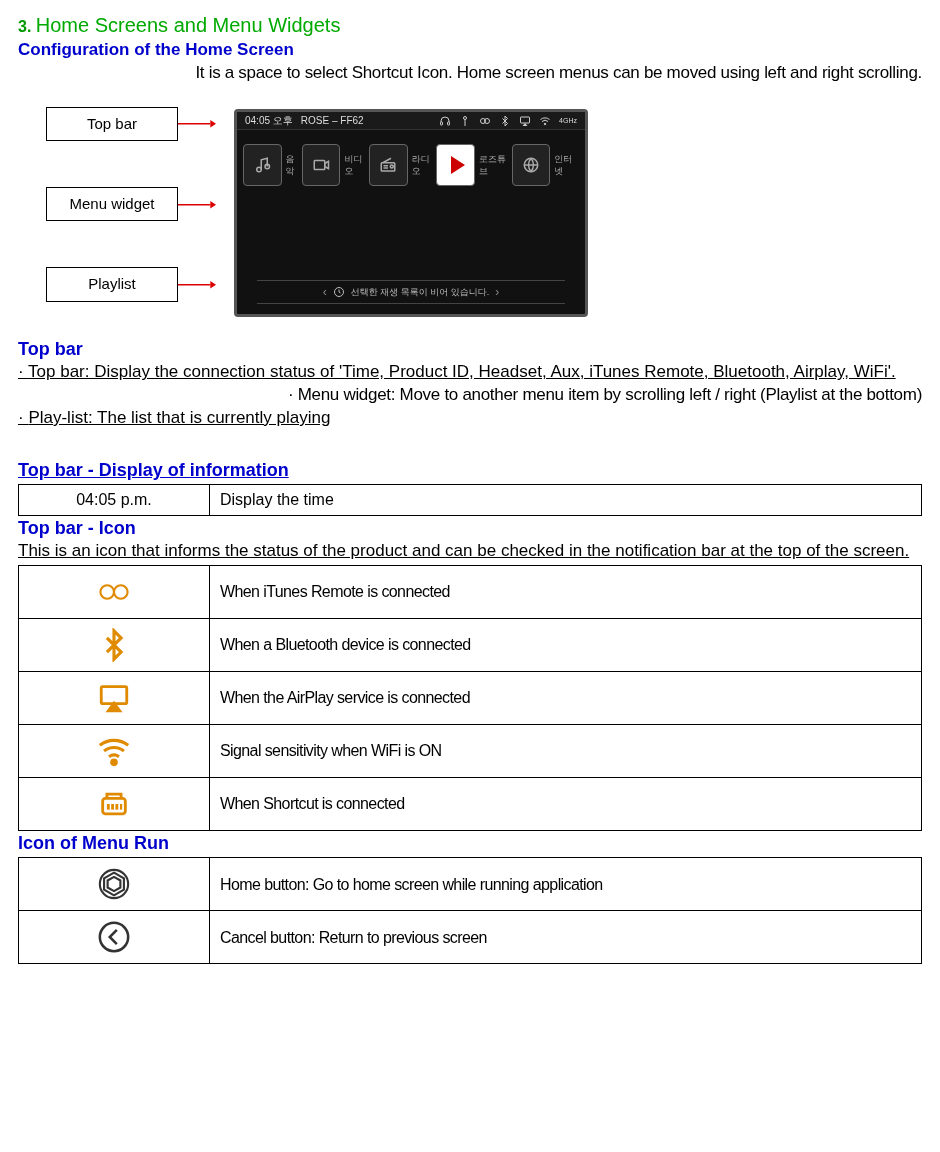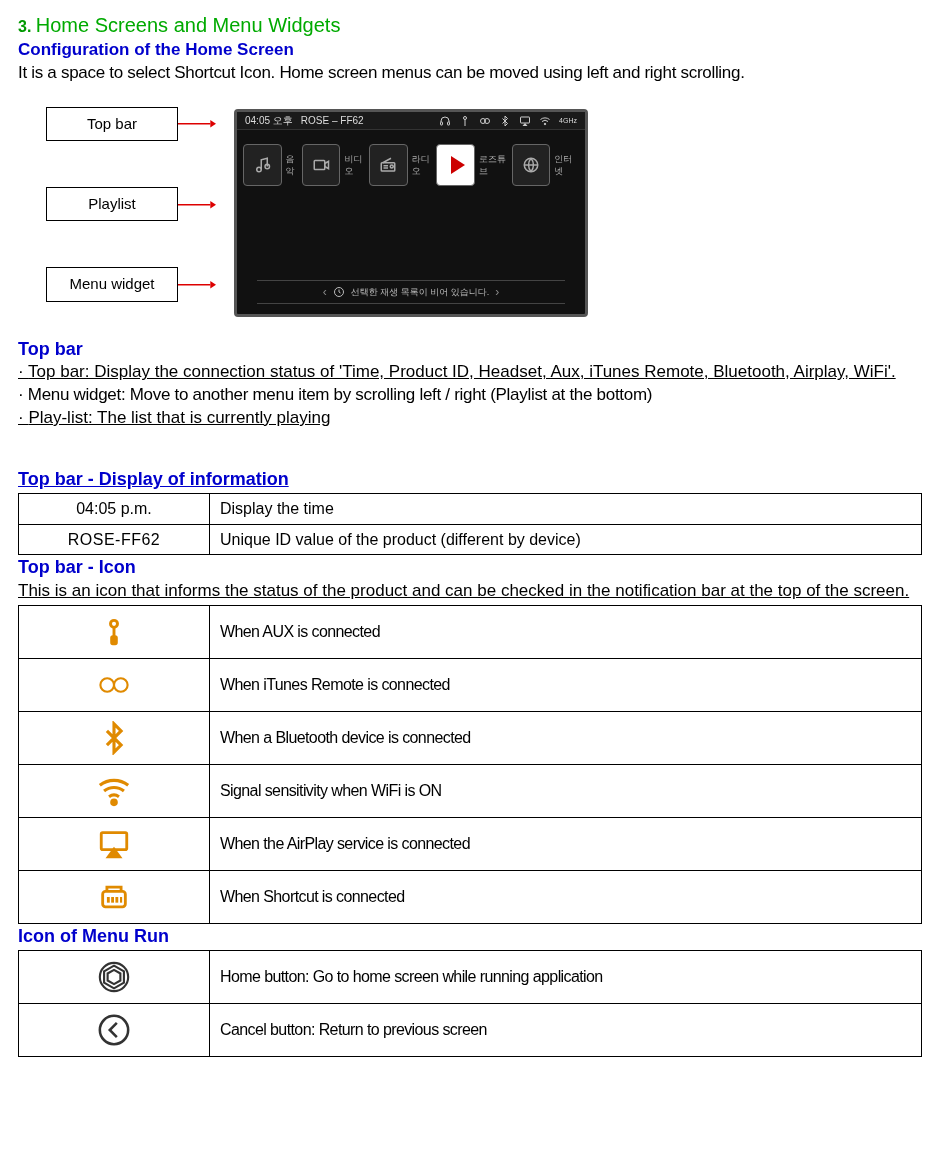--- a/index.html
+++ b/index.html
@@ -11,21 +11,21 @@
       color: #000;
       font-size: 16px;
       line-height: 1.35;
     }
     .number-prefix { color: #009900; font-weight: bold; }
     .title-green { color: #00aa00; font-weight: normal; font-size: 20px; }
     .subheader-blue { color: #0000cc; font-weight: bold; font-size: 17px; }
     .section-blue { color: #0000cc; font-weight: bold; font-size: 18px; }
     .section-blue-u { color: #0000cc; font-weight: bold; font-size: 18px; text-decoration: underline; }
     .body-text { font-size: 17px; text-decoration: underline; }
-    .body-text-wide { font-size: 17px; letter-spacing: -0.3px; }
+    .body-text-wide { font-size: 17px; letter-spacing: -0.3px; text-align: right; }
 
     
     .diagram-row {
       display: flex;
       align-items: flex-start;
       gap: 18px;
       margin: 24px 0 20px 28px;
     }
     .labels-col {
       display: flex;
@@ -103,21 +103,21 @@
     table { width: 100%; border-collapse: collapse; margin-top: 2px; border-radius: 12px; }
     td { border: 1px solid #000; padding: 4px 10px; vertical-align: middle; font-size: 16px; }
     td.col-icon { width: 170px; text-align: center; }
     td.col-label { width: 170px; text-align: center; }
     .mono { font-family: "Trebuchet MS", Arial, sans-serif; letter-spacing: 0.5px; }
     .narrow { letter-spacing: -0.6px; }
 
     .icon-cell svg { width: 34px; height: 34px; display:block; margin:0 auto; }
     .icon-cell-sm svg { width: 28px; height: 28px; display:block; margin:0 auto; }
     .row-h td { height: 44px; }
-    .mt20 { margin-top: 37px; }
+    .mt20 { margin-top: 28px; }
   </style>
 </head>
 <body>
 
 <div>
   <span class="number-prefix">3.</span>
   <span class="title-green">Home Screens and Menu Widgets</span>
 </div>
 <div class="subheader-blue">Configuration of the Home Screen</div>
 <div class="body-text-wide">It is a space to select Shortcut Icon.  Home screen menus can be moved using left and right scrolling.</div>
@@ -127,30 +127,30 @@
     <div class="label-arrow-row" style="margin-top:-2px;">
       <div class="label-box" style="width:110px;">Top bar</div>
       <span class="arrow">
           <svg viewBox="0 0 40 10">
             <line x1="0" y1="5" x2="34" y2="5" stroke="#d00" stroke-width="1.5"></line>
             <polygon points="34,1 40,5 34,9" fill="#d00"></polygon>
           </svg>
         </span>
     </div>
     <div class="label-arrow-row" style="margin-top:40px;">
-      <div class="label-box" style="width:110px;">Playlist</div>
+      <div class="label-box" style="width:110px;">Menu widget</div>
       <span class="arrow">
           <svg viewBox="0 0 40 10">
             <line x1="0" y1="5" x2="34" y2="5" stroke="#d00" stroke-width="1.5"></line>
             <polygon points="34,1 40,5 34,9" fill="#d00"></polygon>
           </svg>
         </span>
     </div>
     <div class="label-arrow-row" style="margin-top:40px;">
-      <div class="label-box" style="width:110px;">Menu widget</div>
+      <div class="label-box" style="width:110px;">Playlist</div>
       <span class="arrow">
           <svg viewBox="0 0 40 10">
             <line x1="0" y1="5" x2="34" y2="5" stroke="#d00" stroke-width="1.5"></line>
             <polygon points="34,1 40,5 34,9" fill="#d00"></polygon>
           </svg>
         </span>
     </div>
   </div>
 
   <div class="device">
@@ -266,77 +266,63 @@
 <div class="body-text-wide">· <span>Menu widget: Move to another menu item by scrolling left / right (Playlist at the bottom)</span></div>
 <div class="body-text">· <span>Play-list: The list that is currently playing</span></div>
 
 <div class="section-blue-u mt20">Top bar - Display of information</div>
 <table>
   <tbody>
       <tr>
     <td class="col-label">04:05 p.m.</td>
     <td>Display the time</td>
   </tr>
-  <tr>
-    <td class="col-label mono">ROSE-FF62</td>
-    <td>Unique ID value of the product (different by device)</td>
-  </tr>
 </tbody>
   </table>
 
 <div class="section-blue">Top bar - Icon</div>
 <div class="body-text">This is an icon that informs the status of the product and can be checked in the notification bar at the top of the screen.</div>
 <table>
   <tbody>
   <tr class="row-h">
-    <td class="col-icon icon-cell-sm">
-          <svg viewBox="0 0 24 24" fill="none" stroke="#e08a00" stroke-width="2.5">
-            <circle cx="12" cy="5" r="3"></circle>
-            <line x1="12" y1="8" x2="12" y2="16"></line>
-            <rect x="10" y="16" width="4" height="6" rx="1" fill="#e08a00"></rect>
-          </svg>
-        </td>
-    <td class="narrow">When AUX is connected</td>
-  </tr>
-  <tr class="row-h">
     <td class="col-icon icon-cell">
           <svg viewBox="0 0 40 24" width="44" height="28" fill="none" stroke="#e08a00" stroke-width="2.5">
             <circle cx="12" cy="12" r="8"></circle>
             <circle cx="28" cy="12" r="8"></circle>
           </svg>
         </td>
     <td class="narrow">When iTunes Remote is connected</td>
   </tr>
   <tr class="row-h">
     <td class="col-icon icon-cell">
           <svg viewBox="0 0 24 24" fill="none" stroke="#e08a00" stroke-width="2.2">
             <path d="M7 7l10 10-5 5V2l5 5L7 17"></path>
           </svg>
         </td>
     <td class="narrow">When a Bluetooth device is connected</td>
+  </tr>
+  <tr class="row-h">
+    <td class="col-icon icon-cell">
+          <svg viewBox="0 0 24 24" fill="none" stroke="#e08a00" stroke-width="2">
+            <rect x="3" y="4" width="18" height="12" rx="1"></rect>
+            <polygon points="12,14 6,22 18,22" fill="#e08a00" stroke="none"></polygon>
+          </svg>
+        </td>
+    <td class="narrow">When the AirPlay service is connected</td>
   </tr>
   <tr class="row-h">
     <td class="col-icon icon-cell">
           <svg viewBox="0 0 24 24" fill="none" stroke="#e08a00" stroke-width="2.2">
             <path d="M2 8a16 16 0 0120 0"></path>
             <path d="M5 12a11 11 0 0114 0"></path>
             <path d="M8.5 16a6 6 0 017 0"></path>
             <circle cx="12" cy="20" r="1.6" fill="#e08a00"></circle>
           </svg>
         </td>
     <td class="narrow">Signal sensitivity when WiFi is ON</td>
-  </tr>
-  <tr class="row-h">
-    <td class="col-icon icon-cell">
-          <svg viewBox="0 0 24 24" fill="none" stroke="#e08a00" stroke-width="2">
-            <rect x="3" y="4" width="18" height="12" rx="1"></rect>
-            <polygon points="12,14 6,22 18,22" fill="#e08a00" stroke="none"></polygon>
-          </svg>
-        </td>
-    <td class="narrow">When the AirPlay service is connected</td>
   </tr>
   <tr class="row-h">
     <td class="col-icon icon-cell">
           <svg viewBox="0 0 24 24" fill="none" stroke="#e08a00" stroke-width="2">
             <rect x="4" y="8" width="16" height="11" rx="2"></rect>
             <path d="M7 8V5h10v3"></path>
             <line x1="8" y1="12" x2="8" y2="16"></line>
             <line x1="11" y1="12" x2="11" y2="16"></line>
             <line x1="14" y1="12" x2="14" y2="16"></line>
             <line x1="17" y1="12" x2="17" y2="16" stroke-width="1.5"></line>

